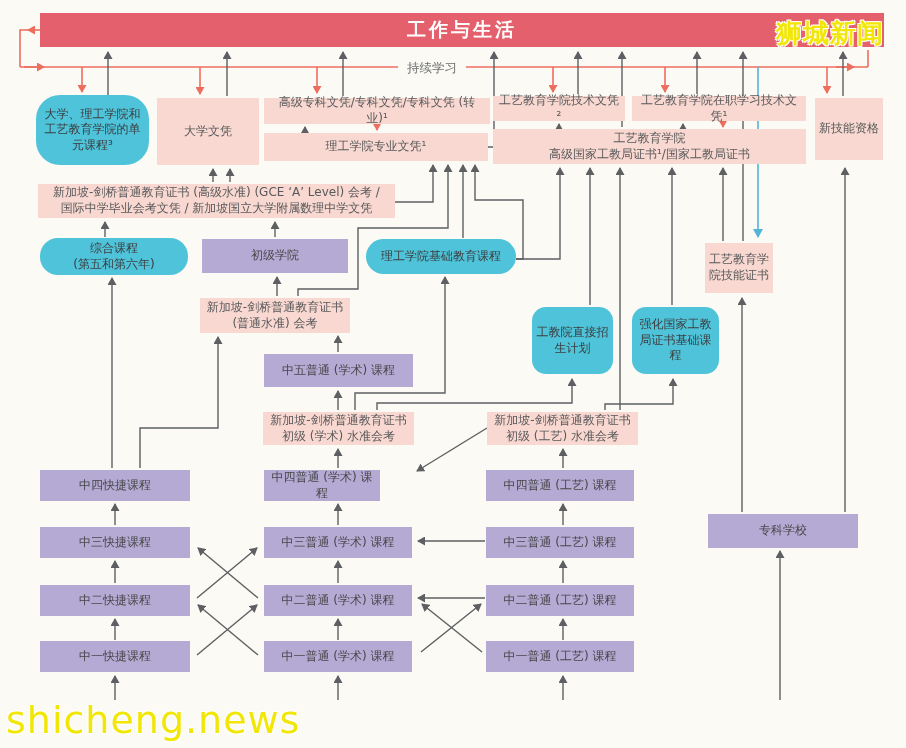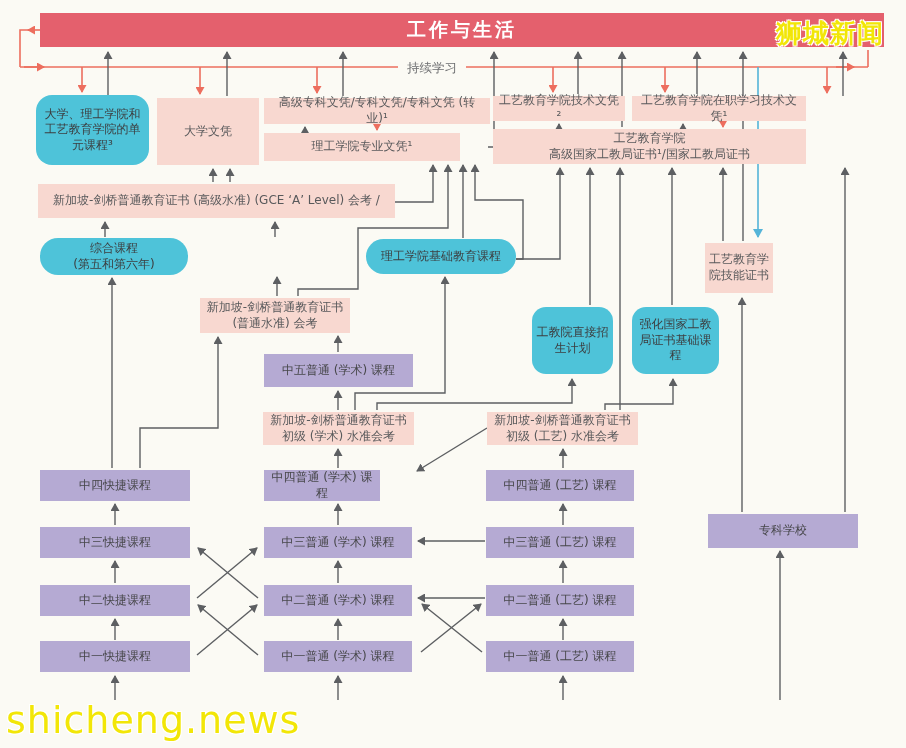--- a/index.html
+++ b/index.html
@@ -14,21 +14,21 @@
   .ln-g{stroke:var(--arrow-gray);stroke-width:1.4;fill:none}
   .ln-r{stroke:var(--arrow-red);stroke-width:1.6;fill:none}
   .ln-b{stroke:var(--arrow-blue);stroke-width:1.6;fill:none}
   .fg{fill:var(--arrow-gray)} .fr{fill:var(--arrow-red)} .fb{fill:var(--arrow-blue)}
   .node{position:absolute;z-index:2;display:flex;flex-direction:column;align-items:center;justify-content:center;
         text-align:center;box-sizing:border-box;font-size:12px;line-height:1.3;color:#58595b;padding:1px 4px}
   .pink{background:var(--box-pink)}
   .purple{background:var(--box-purple);color:#47474a}
   .teal{background:var(--box-teal);color:#3c3e40;border-radius:14px}
   .pill{border-radius:18px}
-  .r16{border-radius:16px}
+  .r16{border-radius:24px}
   .banner{position:absolute;z-index:2;display:flex;align-items:center;justify-content:center;
           color:#fff;font-weight:bold}
   #banner-top{left:40px;top:13px;width:844px;height:34px;background:var(--banner-red);font-size:19px;letter-spacing:3px}
   #banner-psle{left:40px;top:702px;width:818px;height:37px;background:var(--banner-purple);font-size:16px;letter-spacing:1px}
   #lifelong-label{position:absolute;z-index:2;left:398px;top:59px;background:var(--background);
                   color:#6d6e70;font-size:12.5px;padding:1px 9px}
   .wm{position:absolute;z-index:3;color:var(--watermark-yellow);font-weight:bold;
       text-shadow:-1px -1px 0 #fff,1px -1px 0 #fff,-1px 1px 0 #fff,1px 1px 0 #fff}
   #wm-tr{left:776px;top:16px;font-size:26px;letter-spacing:1px}
   #wm-bl{left:6px;top:698px;font-size:38px;font-weight:normal;letter-spacing:1px}
@@ -139,34 +139,37 @@
     <path class="ln-g" d="M482,652 L422,604" marker-end="url(#mg)"></path>
     <path class="ln-g" d="M421,652 L481,604" marker-end="url(#mg)"></path>
   </svg>
 
   <div class="banner" id="banner-top">工作与生活</div>
   <div id="lifelong-label">持续学习</div>
 
   <div class="node teal r16" style="left:36px;top:95px;width:113px;height:70px">大学、理工学院和工艺教育学院的单元课程³</div>
   <div class="node pink" style="left:157px;top:98px;width:102px;height:67px">大学文凭</div>
   <div class="node pink" style="left:264px;top:98px;width:226px;height:26px">高级专科文凭/专科文凭/专科文凭 (转业)¹</div>
-  <div class="node pink" style="left:264px;top:133px;width:196px;height:28px">理工学院专业文凭¹</div>
+  <div class="node pink" style="left:264px;top:133px;width:224px;height:28px">理工学院专业文凭¹</div>
   <div class="node pink" style="left:493px;top:96px;width:132px;height:25px">工艺教育学院技术文凭²</div>
   <div class="node pink" style="left:632px;top:96px;width:174px;height:25px">工艺教育学院在职学习技术文凭¹</div>
+  <div class="node pink" style="left:815px;top:98px;width:68px;height:62px">新技能资格</div>
   <div class="node pink" style="left:493px;top:129px;width:313px;height:35px">
     <span>工艺教育学院</span>
     <span>高级国家工教局证书¹/国家工教局证书</span>
   </div>
   <div class="node pink" style="left:38px;top:184px;width:357px;height:34px">
     <span>新加坡-剑桥普通教育证书 (高级水准) (GCE ‘A’ Level) 会考 /</span>
+    <span>国际中学毕业会考文凭 / 新加坡国立大学附属数理中学文凭</span>
   </div>
   <div class="node teal pill" style="left:40px;top:238px;width:148px;height:37px">
     <span>综合课程</span>
     <span>(第五和第六年)</span>
   </div>
+  <div class="node purple" style="left:202px;top:239px;width:146px;height:34px">初级学院</div>
   <div class="node teal pill" style="left:366px;top:239px;width:150px;height:35px">理工学院基础教育课程</div>
   <div class="node pink" style="left:705px;top:243px;width:68px;height:50px">工艺教育学院技能证书</div>
   <div class="node pink" style="left:200px;top:298px;width:150px;height:35px">
     <span>新加坡-剑桥普通教育证书</span>
     <span>(普通水准) 会考</span>
   </div>
   <div class="node teal" style="left:532px;top:307px;width:81px;height:67px">工教院直接招生计划</div>
   <div class="node teal" style="left:632px;top:307px;width:87px;height:67px">强化国家工教局证书基础课程</div>
   <div class="node purple" style="left:264px;top:354px;width:149px;height:33px">中五普通 (学术) 课程</div>
   <div class="node pink" style="left:263px;top:412px;width:151px;height:33px">

